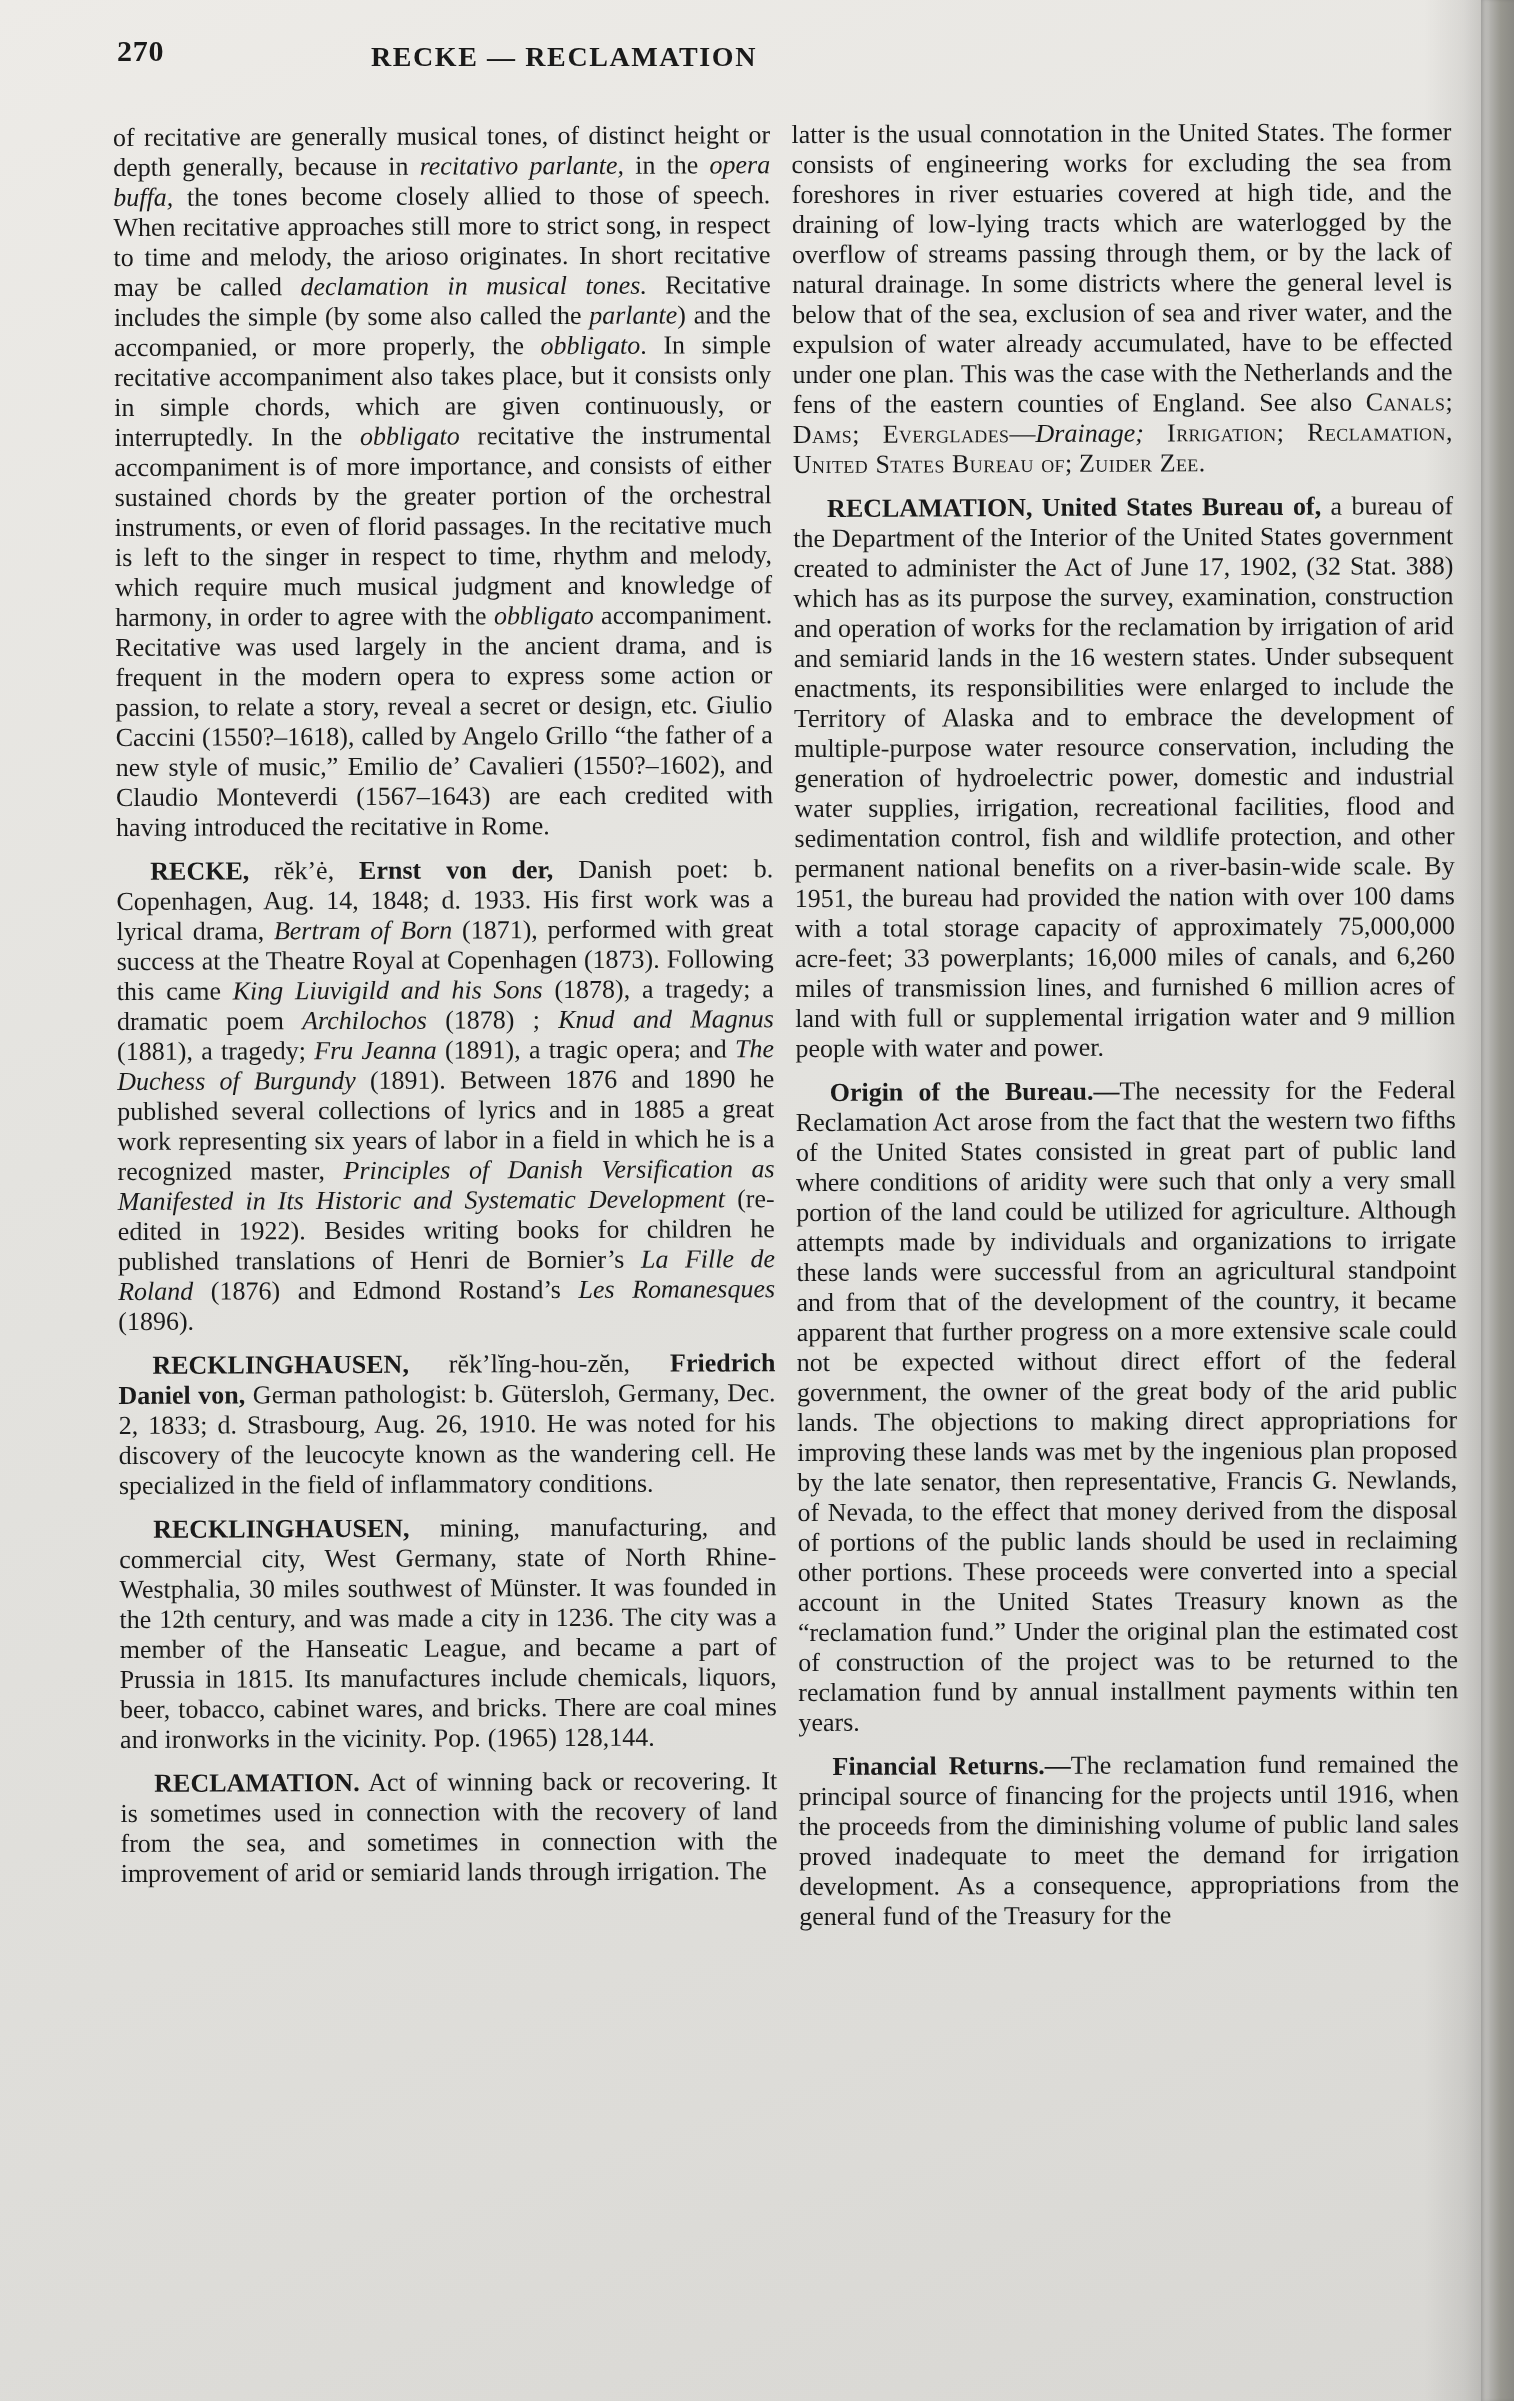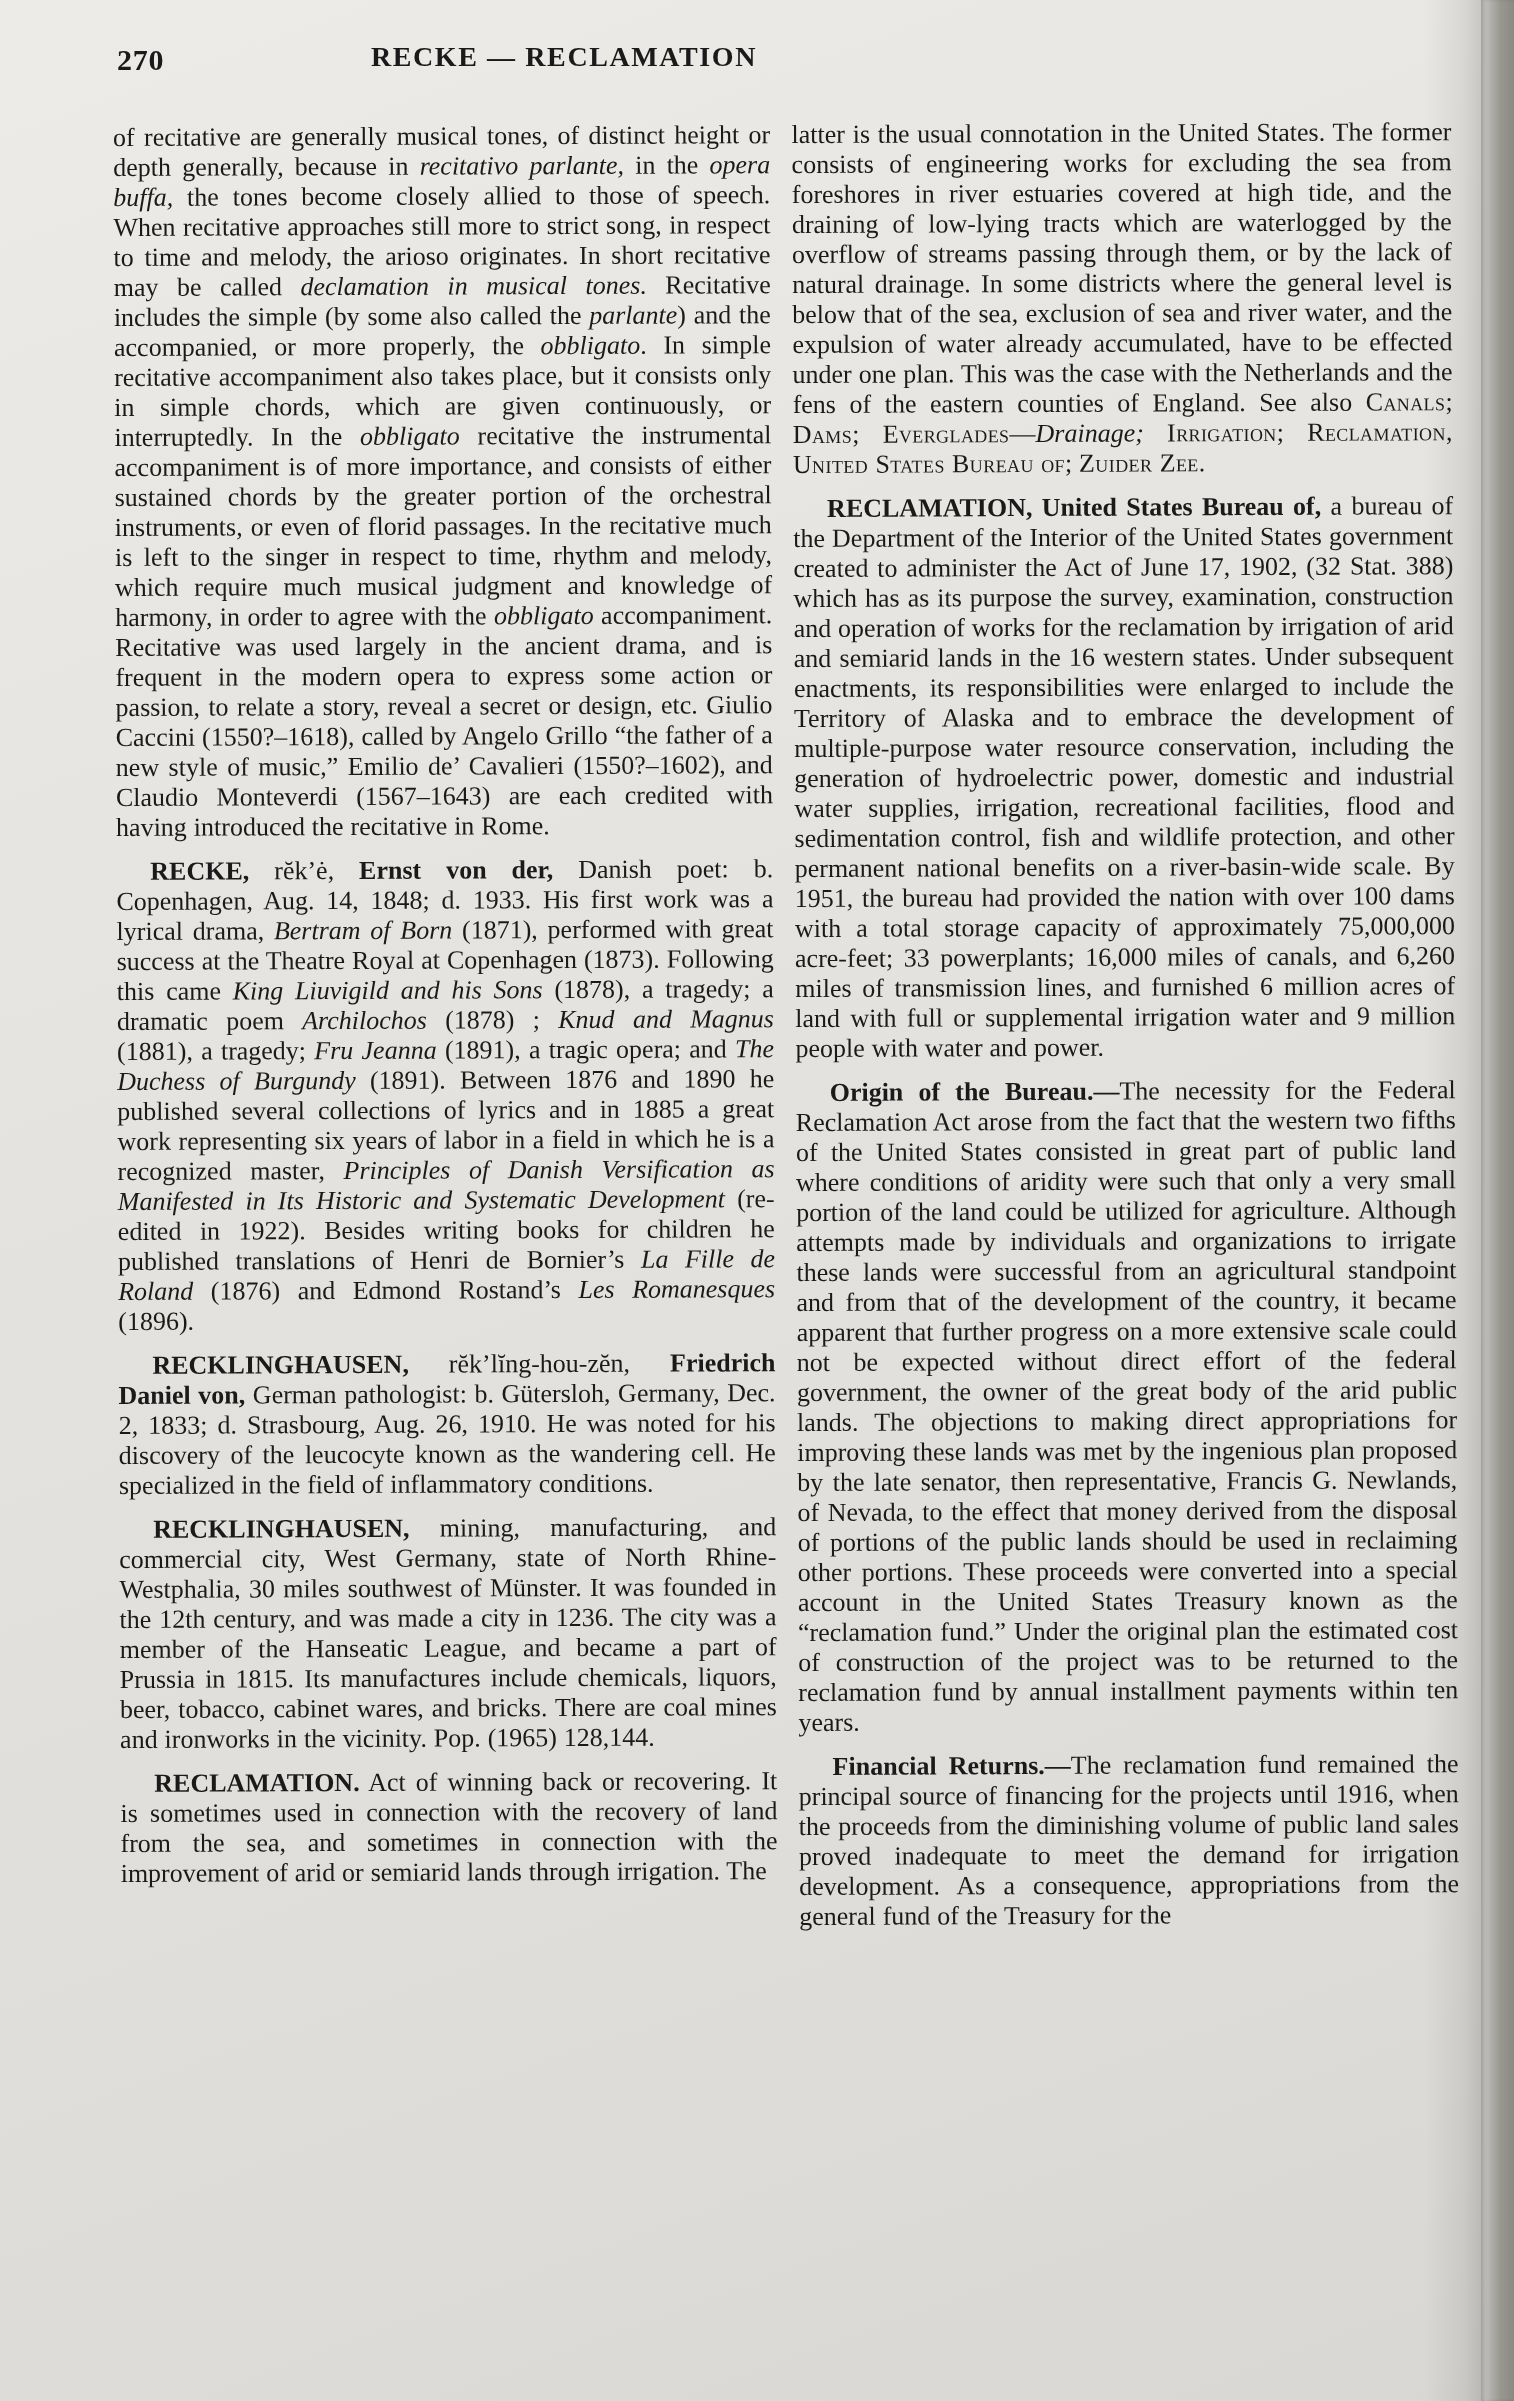--- a/index.html
+++ b/index.html
@@ -28,21 +28,21 @@
   }
   .page-edge {
     position: absolute;
     top: 0; right: 0;
     width: 33px; height: 100%;
     background: linear-gradient(to right, #cfcecb 0%, #b0afab 30%, #98978f 60%, #8a8984 100%);
     box-shadow: inset 4.1px 0 5.7px -2.5px rgba(0,0,0,0.3);
   }
   .page-number {
     position: absolute;
-    left: 117px; top: 43px;
+    left: 117px; top: 34px;
     font-size: 30px;
     font-weight: bold;
     letter-spacing: 0.8px;
   }
   .running-head {
     position: absolute;
     left: 564px; top: 41px;
     transform: translateX(-50%);
     font-size: 28px;
     font-weight: bold;

